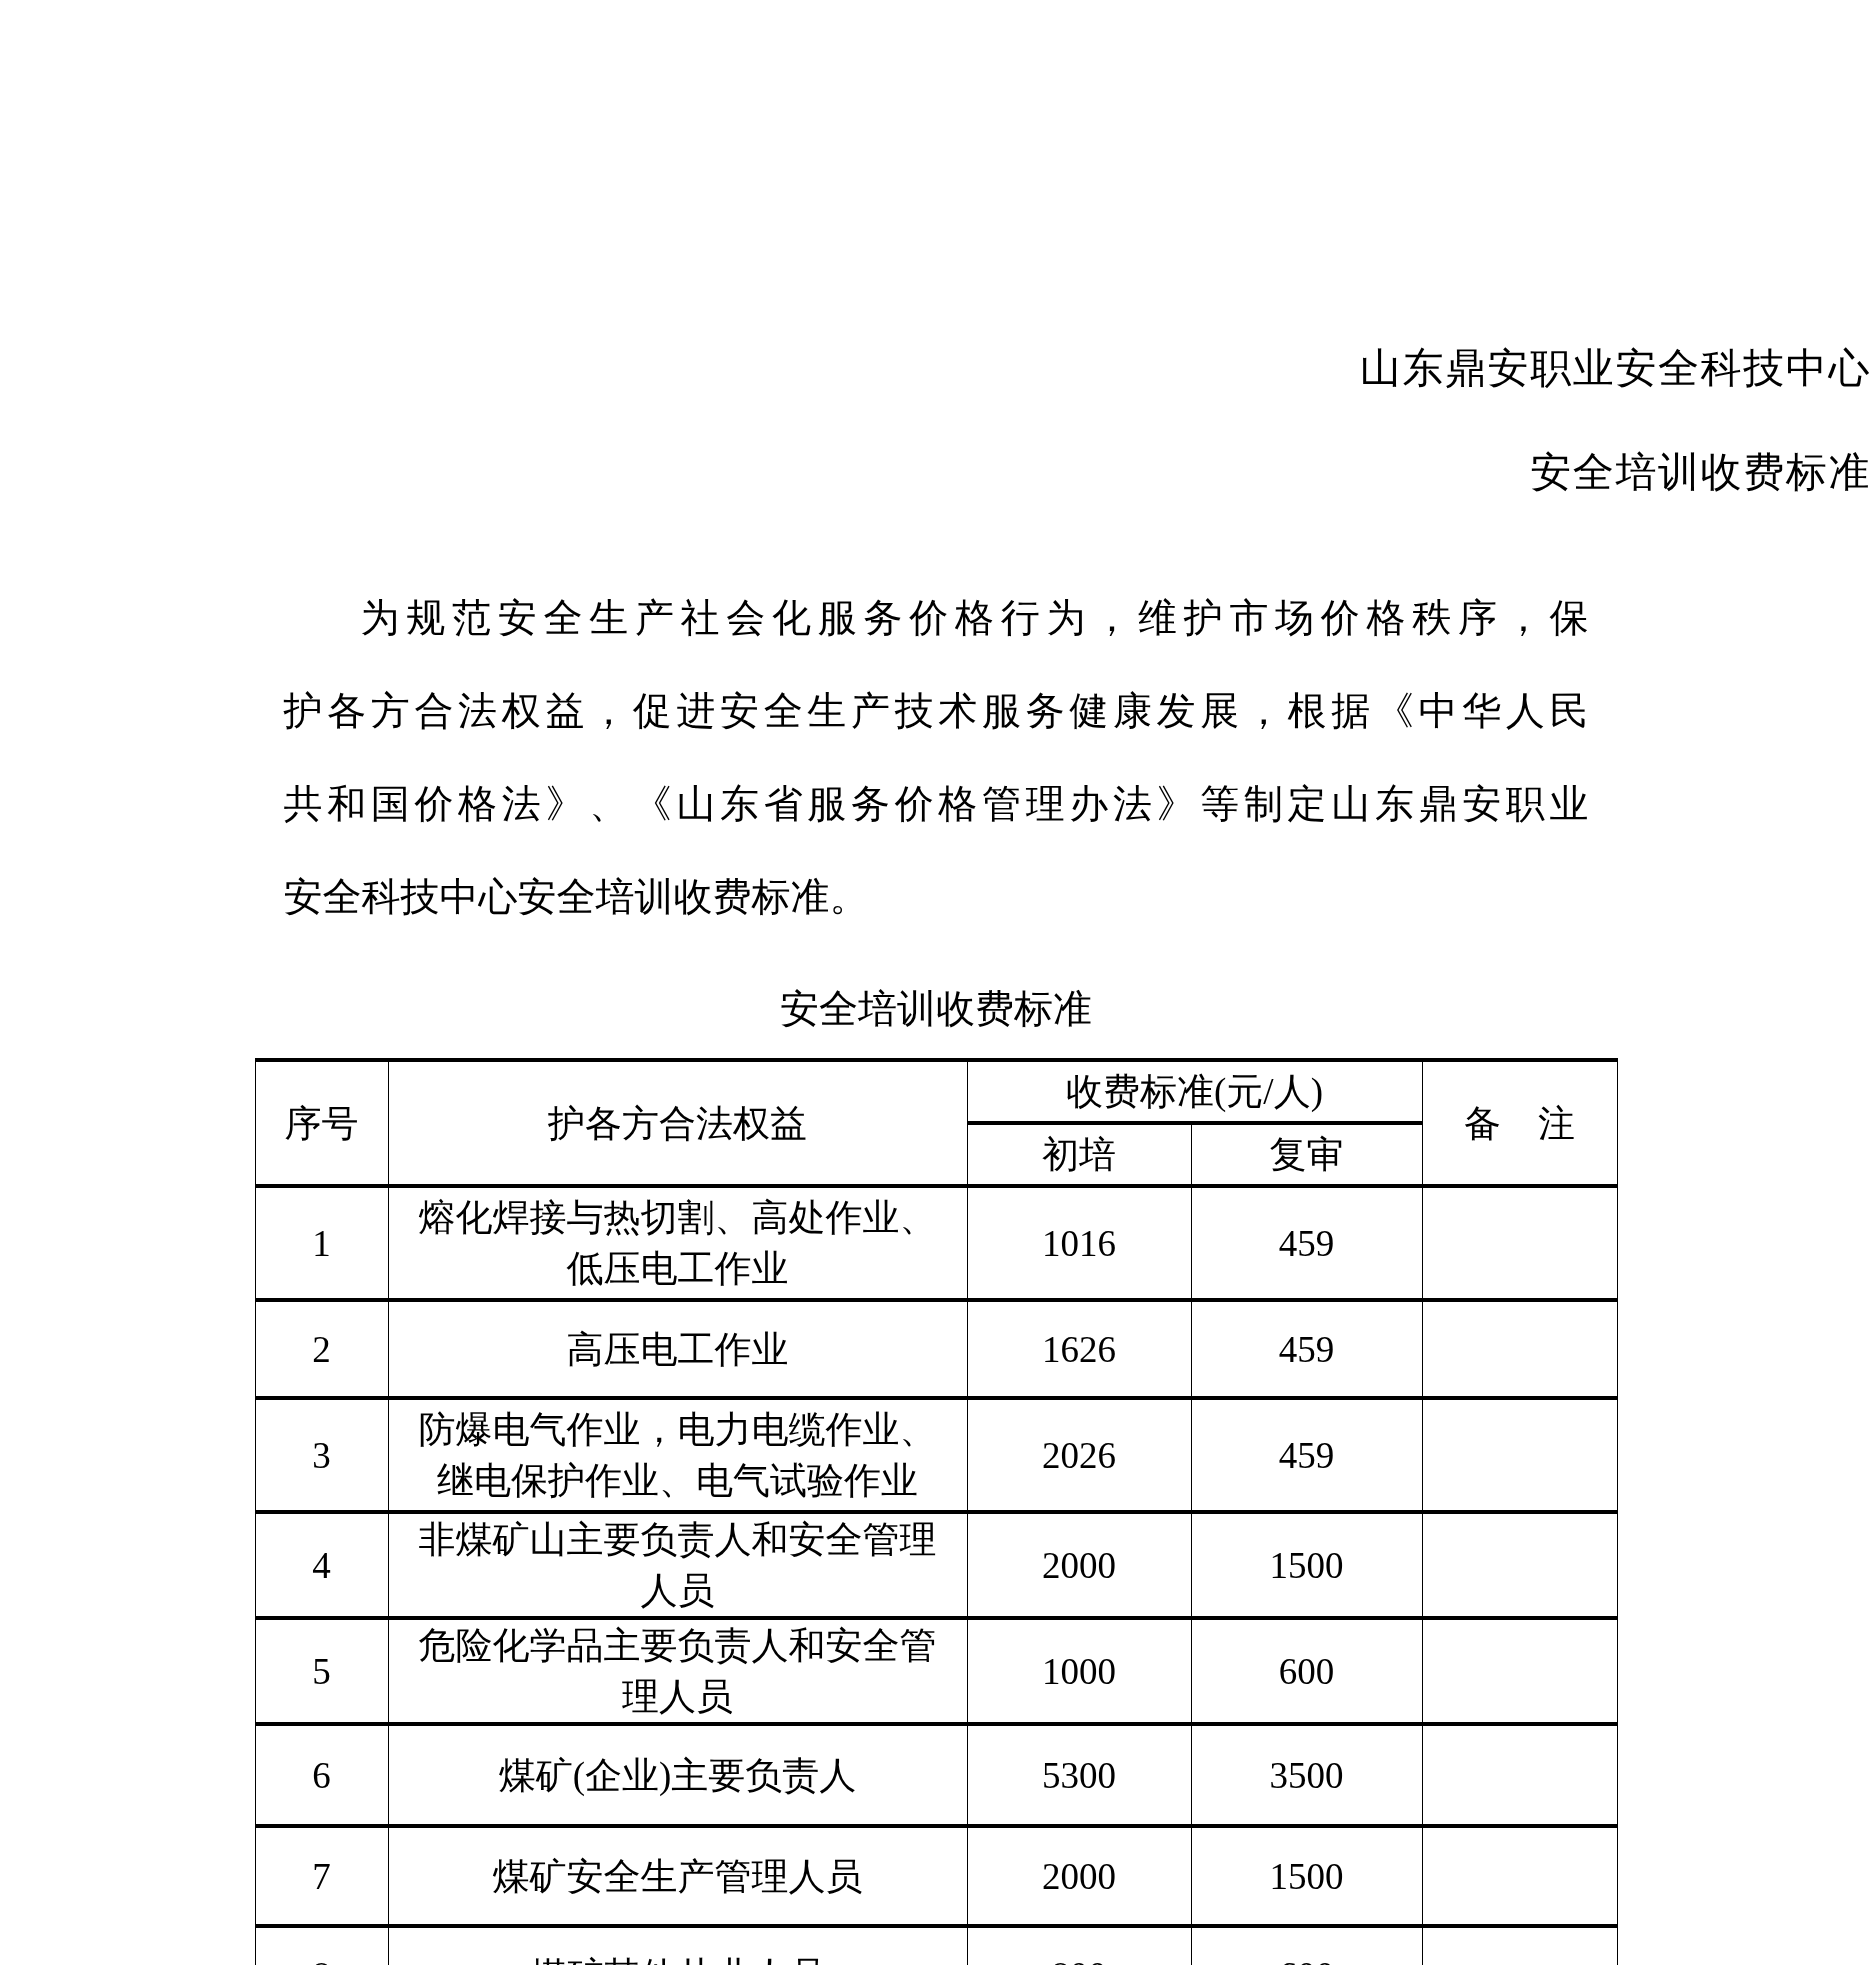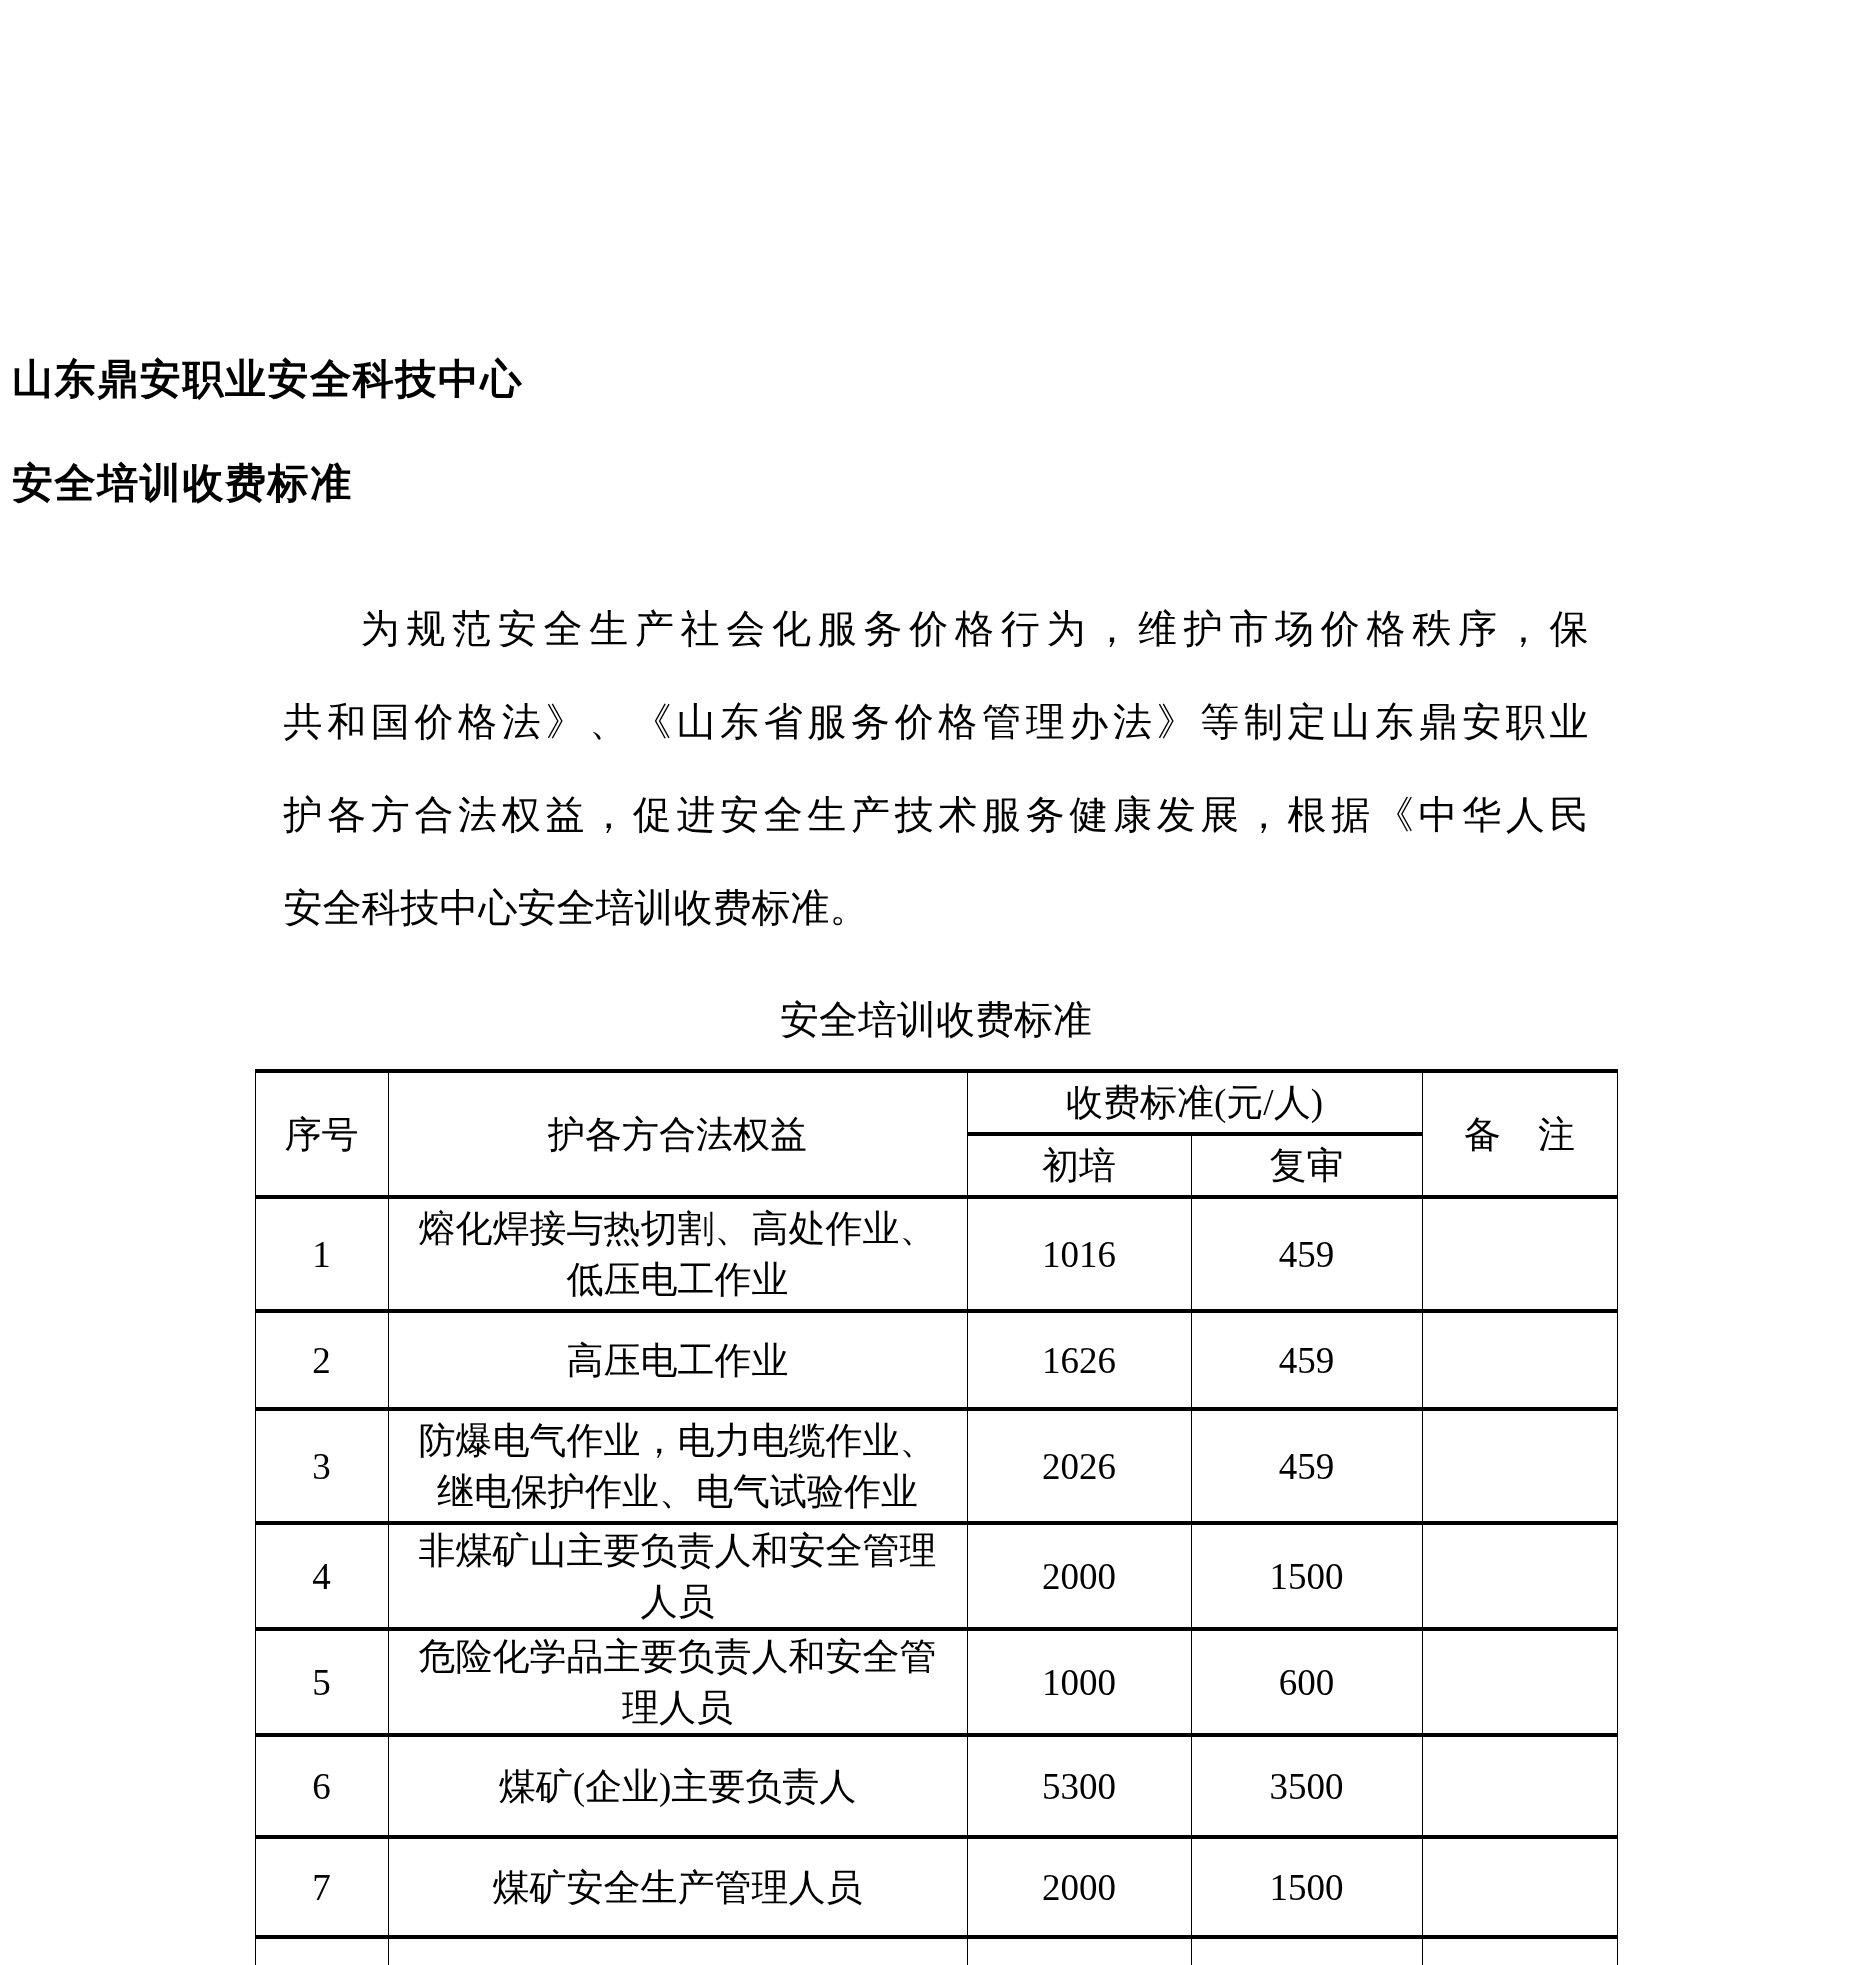--- a/index.html
+++ b/index.html
@@ -11,24 +11,24 @@
     height: 2647px;
     background: #ffffff;
     color: #000000;
     font-family: "Liberation Serif", "DejaVu Serif", serif;
     box-sizing: border-box;
     padding-top: 345px;
     overflow: hidden;
   }
 
   .title {
-    margin: 12px;
-    text-align: left;
+    margin: 1px;
+    text-align: right;
     font-size: 41px;
-    font-weight: bold;
+    font-weight: normal;
     line-height: 44px;
     letter-spacing: 1.6px;
   }
   .subtitle { margin-top: 60px; }
 
   .intro {
     width: 1305px;
     margin: 77px auto 0 auto;
     font-size: 39px;
   }
@@ -90,22 +90,22 @@
 </head>
 <body>
 
 <div class="page">
 
   <h1 class="title">山东鼎安职业安全科技中心</h1>
   <h2 class="title subtitle">安全培训收费标准</h2>
 
   <div class="intro">
     <p class="first">为规范安全生产社会化服务价格行为，维护市场价格秩序，保</p>
+    <p>护各方合法权益，促进安全生产技术服务健康发展，根据《中华人民</p>
     <p>共和国价格法》、《山东省服务价格管理办法》等制定山东鼎安职业</p>
-    <p>护各方合法权益，促进安全生产技术服务健康发展，根据《中华人民</p>
     <p class="last">安全科技中心安全培训收费标准。</p>
   </div>
 
   <div class="caption">安全培训收费标准</div>
 
   <table class="fee">
     <colgroup>
       <col class="c-no">
         <col class="c-project">
         <col class="c-initial">

